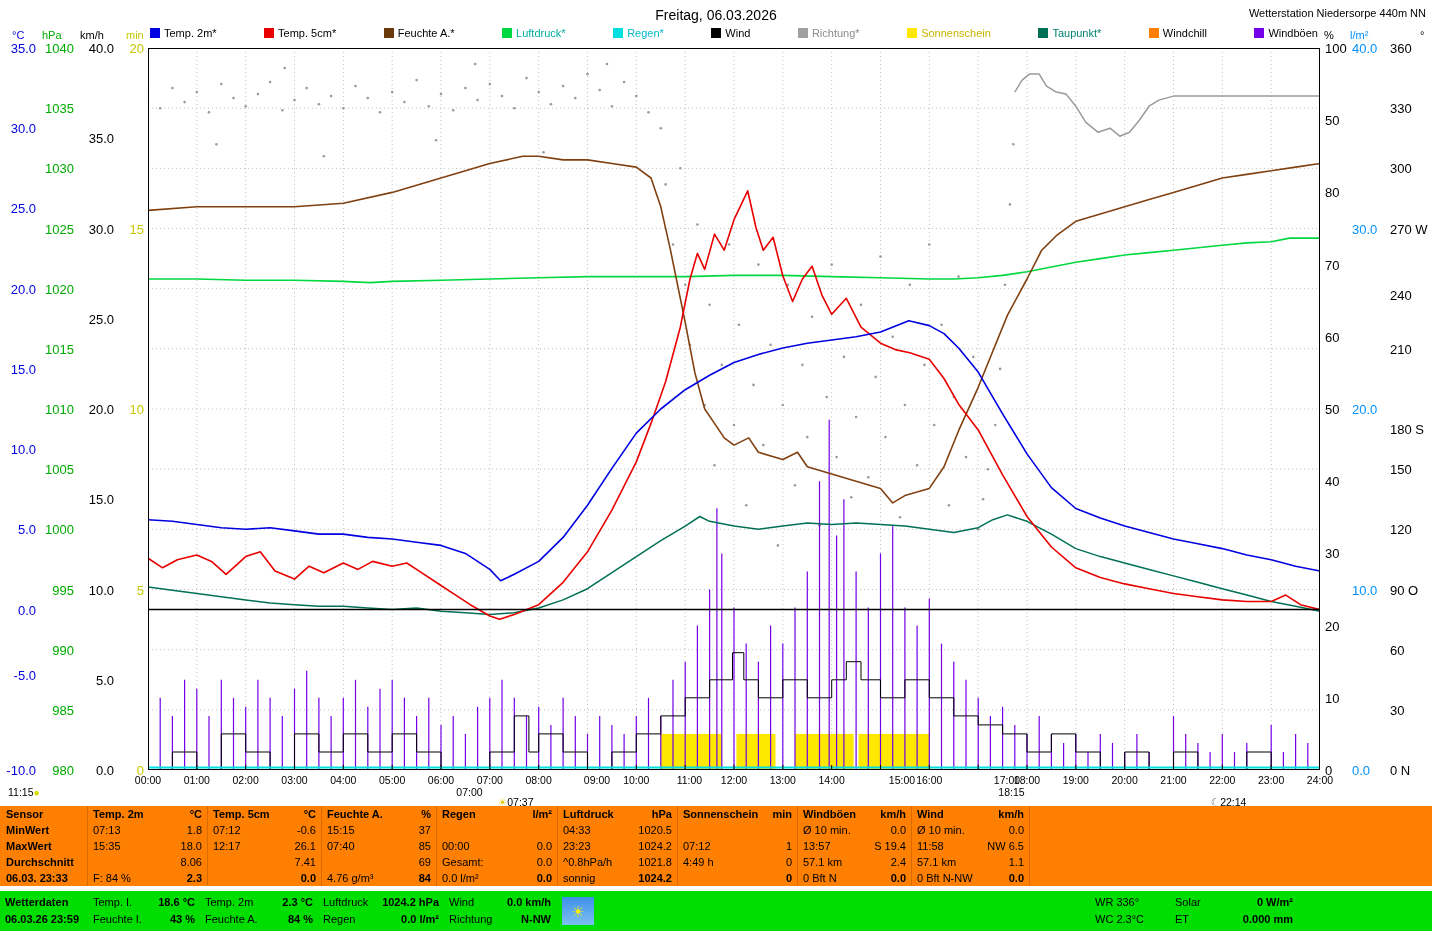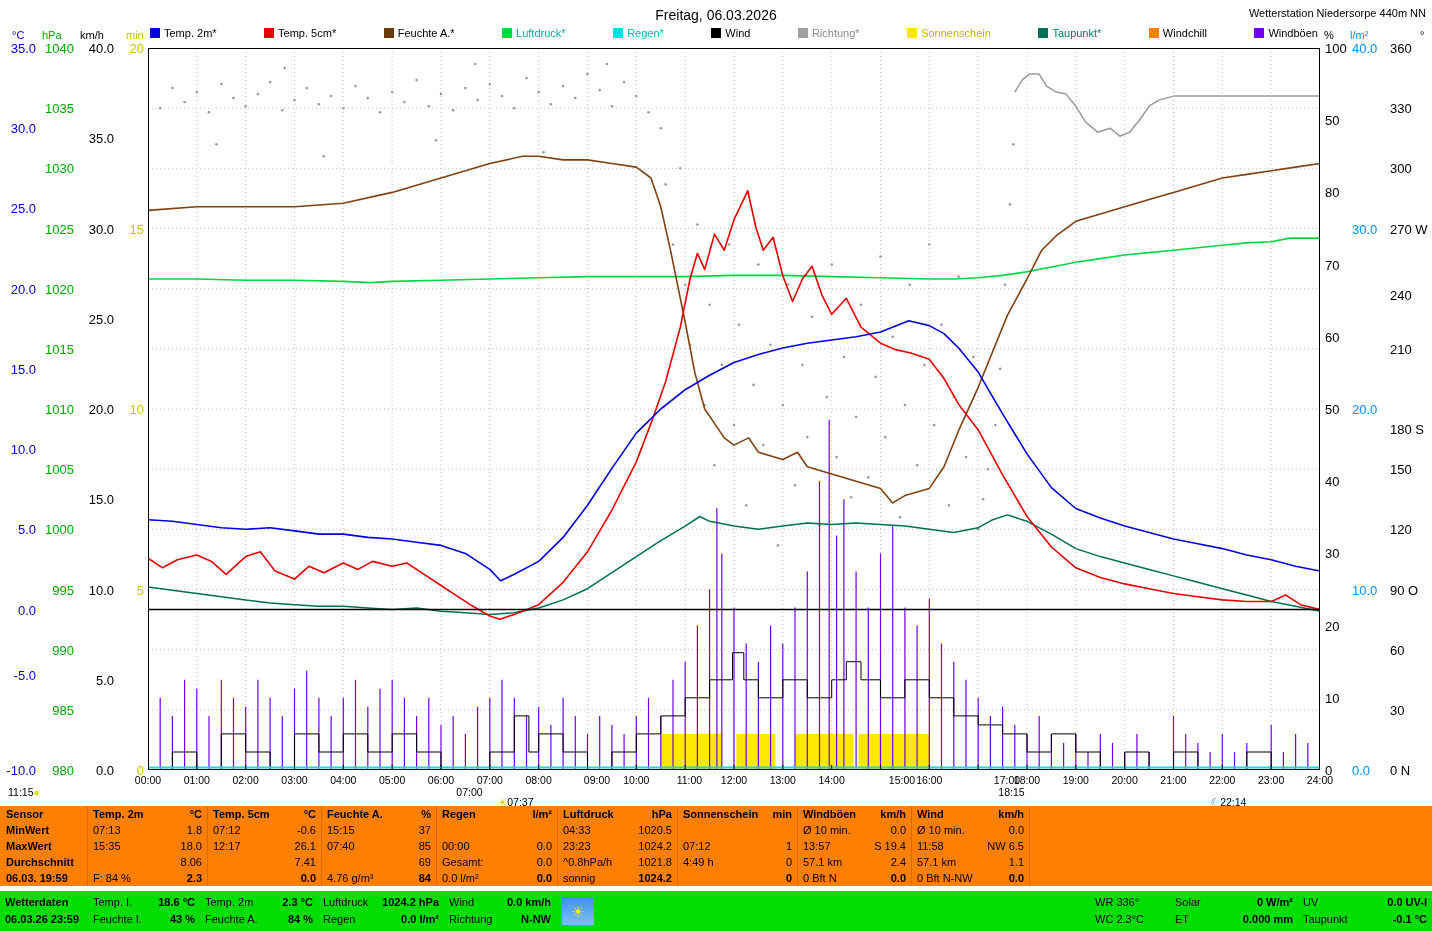--- a/index.html
+++ b/index.html
@@ -640,21 +640,21 @@
     </div>
     <div class="tcell">
       <span class="tl">57.1 km</span>
       <span class="tv">2.4</span>
     </div>
     <div class="tcell">
       <span class="tl">57.1 km</span>
       <span class="tv">1.1</span>
     </div>
     <div class="tcell filler"></div>
-    <div class="tcell rowlab">06.03. 19:59</div>
+    <div class="tcell rowlab">06.03. 23:33</div>
     <div class="tcell bval">
       <span class="tl">F: 84 %</span>
       <span class="tv">2.3</span>
     </div>
     <div class="tcell bval">
       <span class="tl"></span>
       <span class="tv">0.0</span>
     </div>
     <div class="tcell bval">
       <span class="tl">4.76 g/m³</span>
@@ -743,23 +743,13 @@
     <div class="fcell">
       <div class="frow">
         <span>Solar</span>
         <span class="fv">0 W/m²</span>
       </div>
       <div class="frow">
         <span>ET</span>
         <span class="fv">0.000 mm</span>
       </div>
     </div>
-    <div class="fcell">
-      <div class="frow">
-        <span>UV</span>
-        <span class="fv">0.0 UV-I</span>
-      </div>
-      <div class="frow">
-        <span>Taupunkt</span>
-        <span class="fv">-0.1 °C</span>
-      </div>
-    </div>
   </div>
 
 </body></html>

